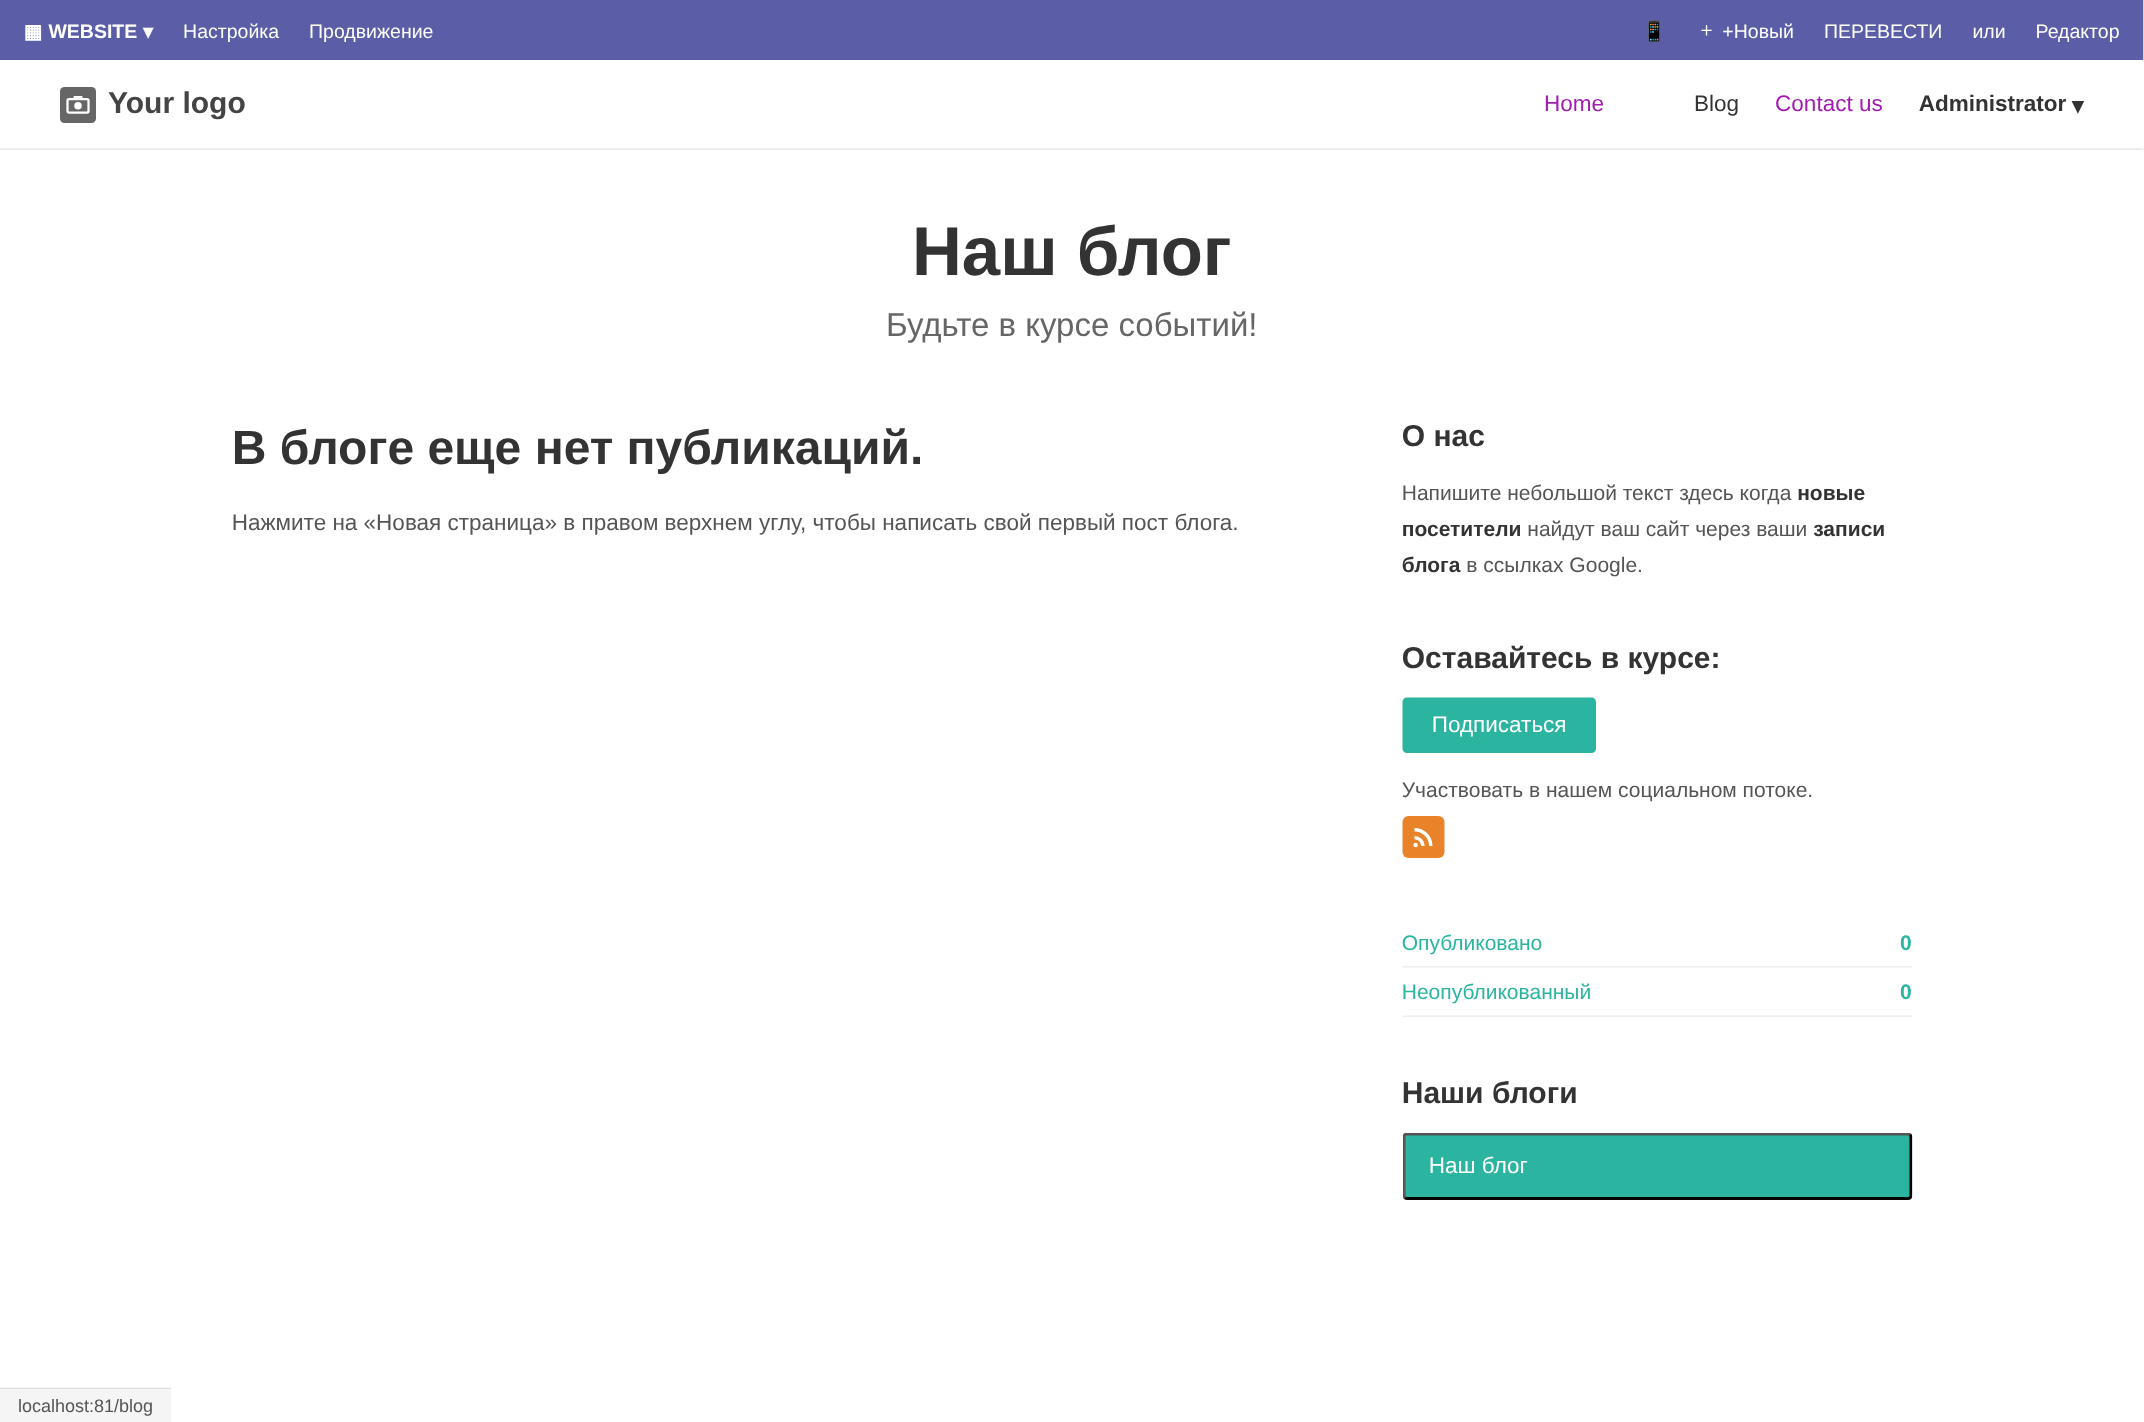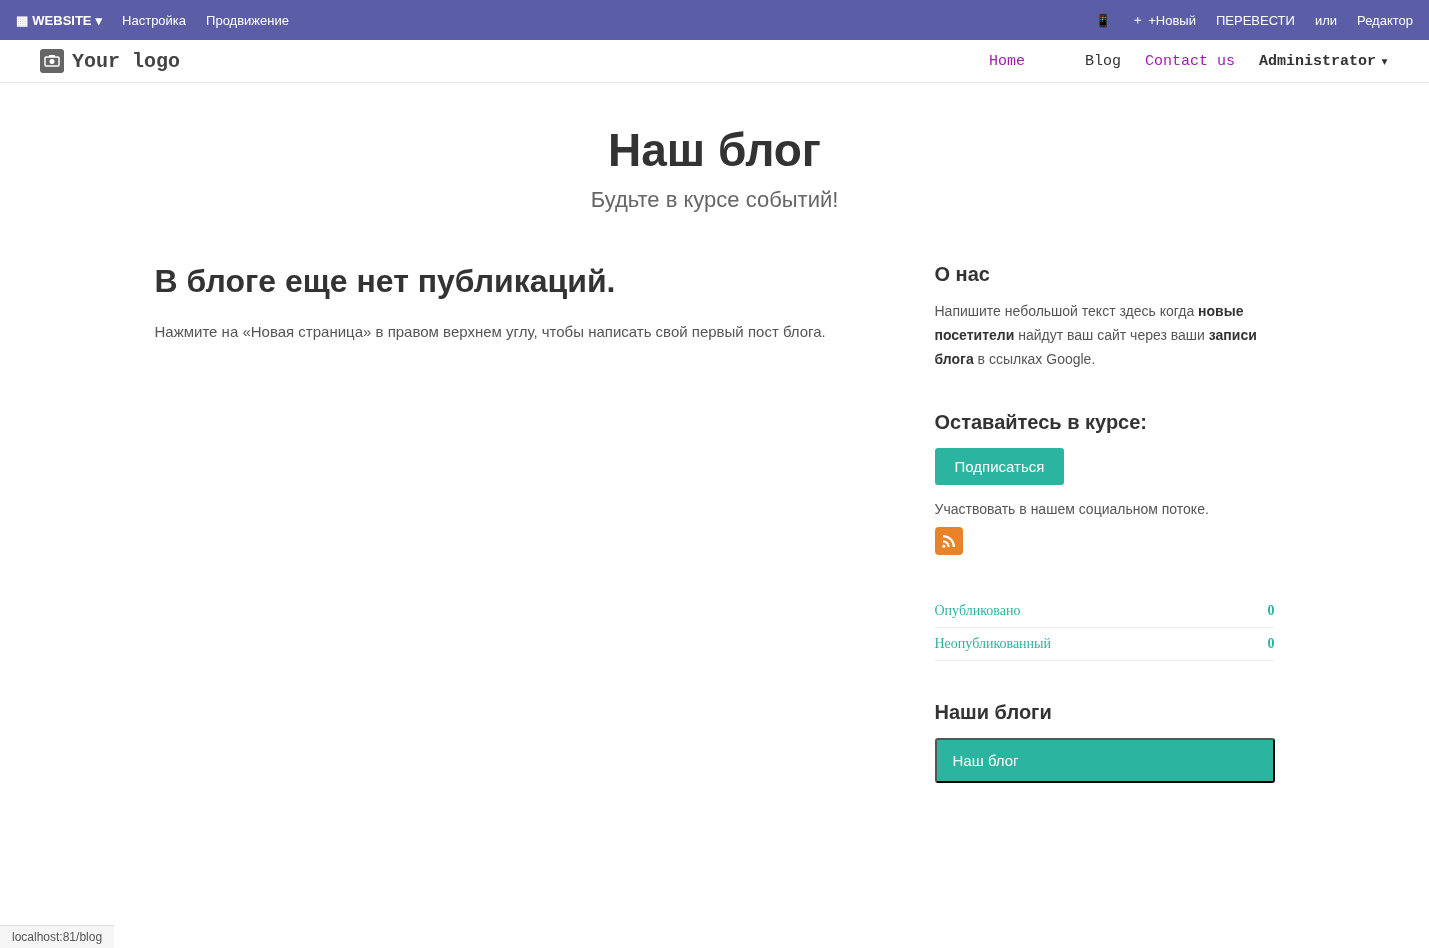--- a/index.html
+++ b/index.html
@@ -42,25 +42,24 @@
       display: flex;
       align-items: center;
       gap: 4px;
     }
 
     
     .site-header {
       background: #fff;
       border-bottom: 1px solid #e8e8e8;
       padding: 0 40px;
-      height: 43px;
+      height: 60px;
       display: flex;
       align-items: center;
       justify-content: space-between;
-      font-family: Liberation Mono, monospace;
     }
     .site-logo {
       display: flex;
       align-items: center;
       gap: 8px;
       font-size: 20px;
       font-weight: 600;
       color: #444;
       cursor: pointer;
     }
@@ -199,21 +198,20 @@
     }
 
     
     .status-item {
       display: flex;
       justify-content: space-between;
       align-items: center;
       padding: 8px 0;
       border-bottom: 1px solid #eee;
       font-size: 14px;
-      font-family: Liberation Serif, serif;
     }
     .status-item a {
       color: #2bb5a0;
       text-decoration: none;
     }
     .status-count {
       color: #2bb5a0;
       font-weight: 600;
     }
 

